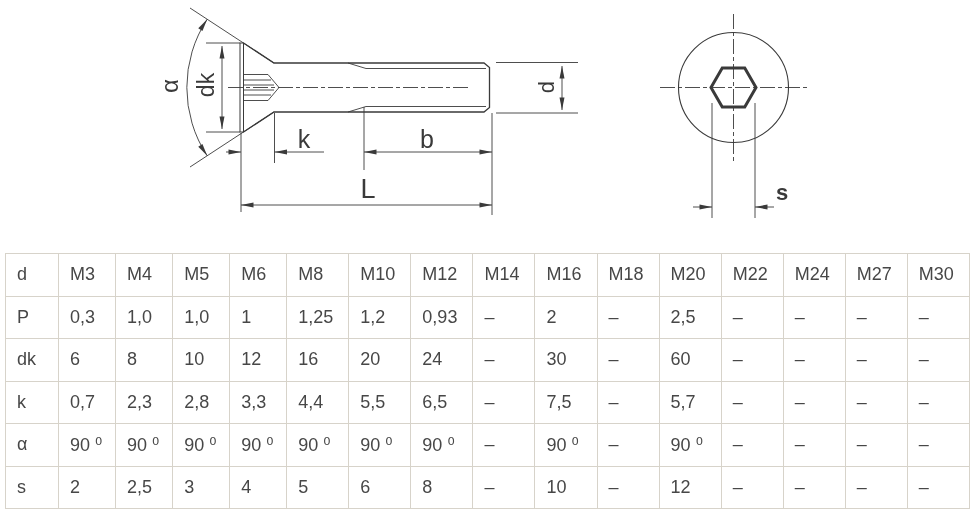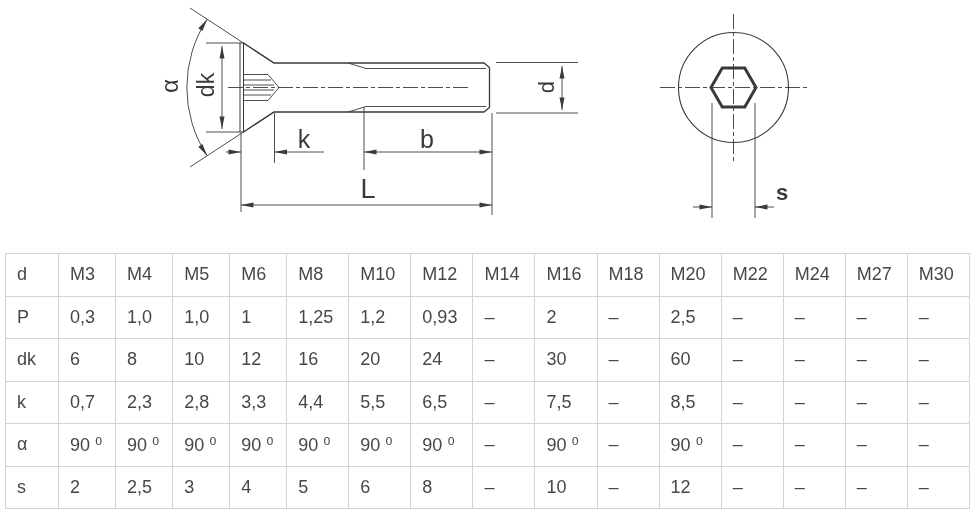--- a/index.html
+++ b/index.html
@@ -173,21 +173,21 @@
           <td>0,7</td>
           <td>2,3</td>
           <td>2,8</td>
           <td>3,3</td>
           <td>4,4</td>
           <td>5,5</td>
           <td>6,5</td>
           <td>–</td>
           <td>7,5</td>
           <td>–</td>
-          <td>8,5</td>
+          <td>5,7</td>
           <td>–</td>
           <td>–</td>
           <td>–</td>
           <td>–</td>
         </tr>
         <tr>
           <td>α</td>
           <td>90 ⁰</td>
           <td>90 ⁰</td>
           <td>90 ⁰</td>

